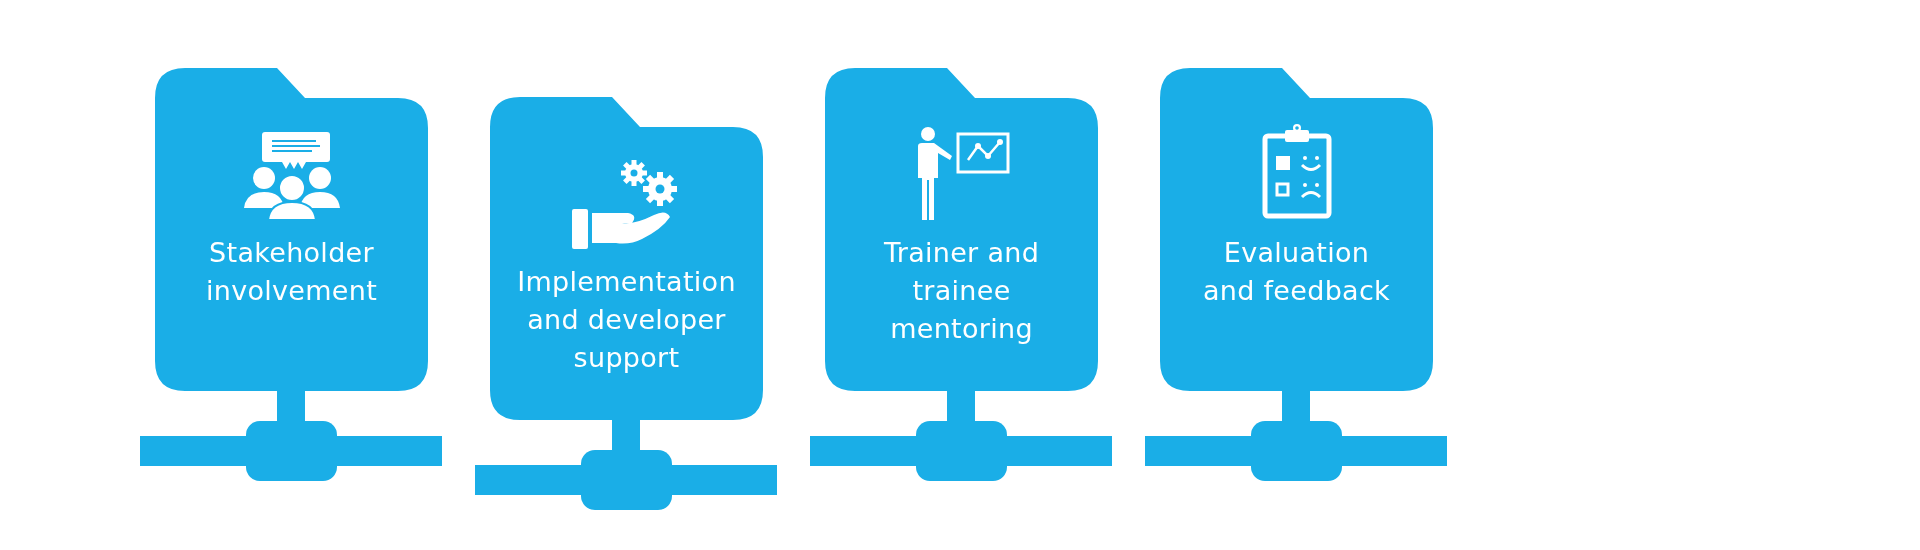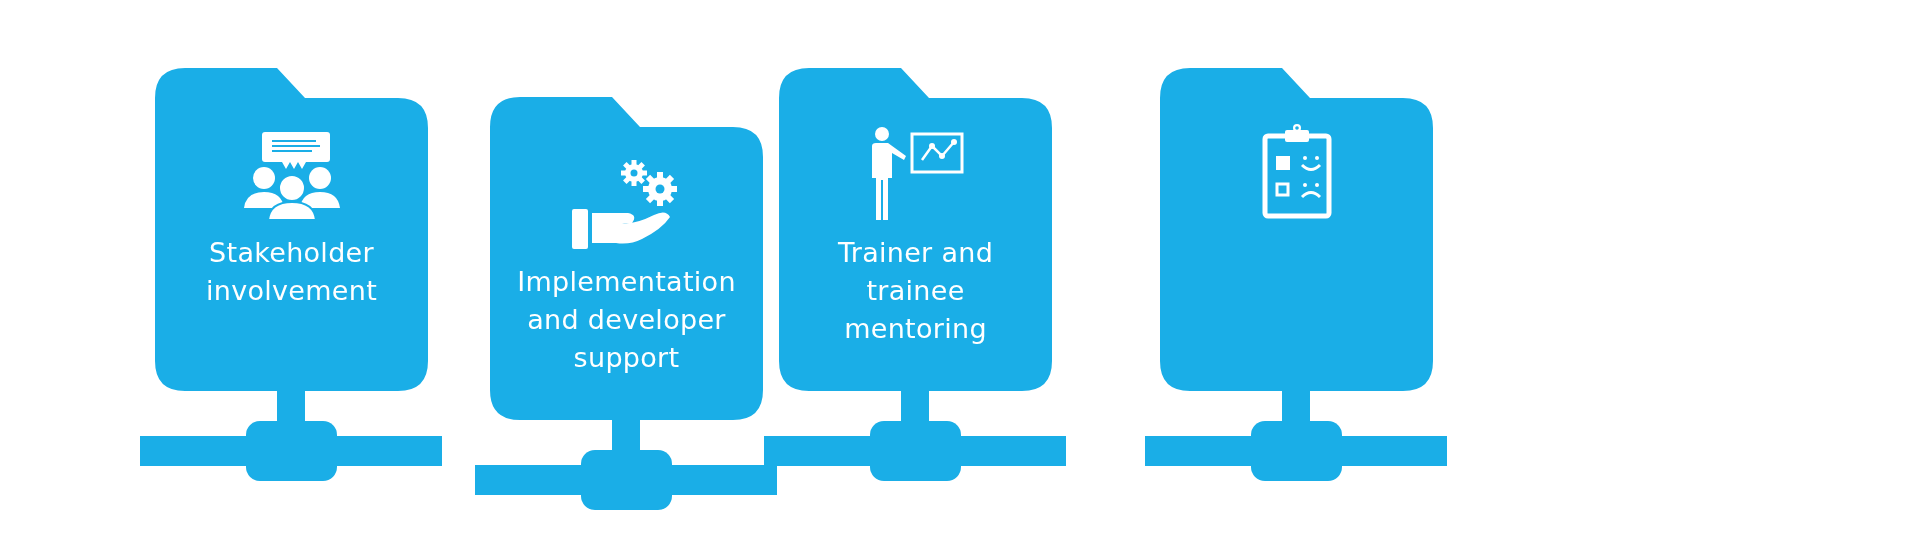--- a/index.html
+++ b/index.html
@@ -70,21 +70,21 @@
       </g>
       <circle cx="72" cy="22" r="3.5" fill="#1aaee7"></circle>
       <circle cx="98" cy="38" r="4.5" fill="#1aaee7"></circle>
     </svg>
     <div class="label">Implementation
 and developer
 support</div>
   </div>
 </div>
 
-<div class="node" style="left:764px;">
+<div class="node" style="left:810px;">
   <svg class="shape" width="335" height="550">
     <path d="M15 98 Q15 68 45 68 L137 68 L165 98 L258 98 Q288 98 288 128 L288 361 Q288 391 258 391 L45 391 Q15 391 15 361 Z" fill="#1aaee7"></path>
     <rect x="137" y="389" width="28" height="34" fill="#1aaee7"></rect>
     <rect x="0" y="436" width="302" height="30" fill="#1aaee7"></rect>
     <rect x="106" y="421" width="91" height="60" rx="14" fill="#1aaee7"></rect>
   </svg>
   <div class="content">
     <svg class="icon" width="100" height="100" viewBox="0 0 100 100">
       <rect x="46" y="12" width="50" height="38" fill="none" stroke="#fff" stroke-width="3"></rect>
       <polyline points="56,38 66,24 76,34 88,20" fill="none" stroke="#fff" stroke-width="2.5"></polyline>
@@ -115,14 +115,16 @@
       <circle cx="50" cy="6" r="1.8" fill="#1aaee7"></circle>
       <rect x="29" y="34" width="14" height="14" fill="#fff"></rect>
       <circle cx="58" cy="36" r="2" fill="#fff"></circle>
       <circle cx="70" cy="36" r="2" fill="#fff"></circle>
       <path d="M55 43 Q64 52 73 43" fill="none" stroke="#fff" stroke-width="3"></path>
       <rect x="30" y="62" width="11" height="11" fill="none" stroke="#fff" stroke-width="3"></rect>
       <circle cx="58" cy="63" r="2" fill="#fff"></circle>
       <circle cx="70" cy="63" r="2" fill="#fff"></circle>
       <path d="M55 75 Q64 66 73 75" fill="none" stroke="#fff" stroke-width="3"></path>
     </svg>
+    <div class="label">Evaluation
+and feedback</div>
   </div>
 </div>
 
 </body></html>

